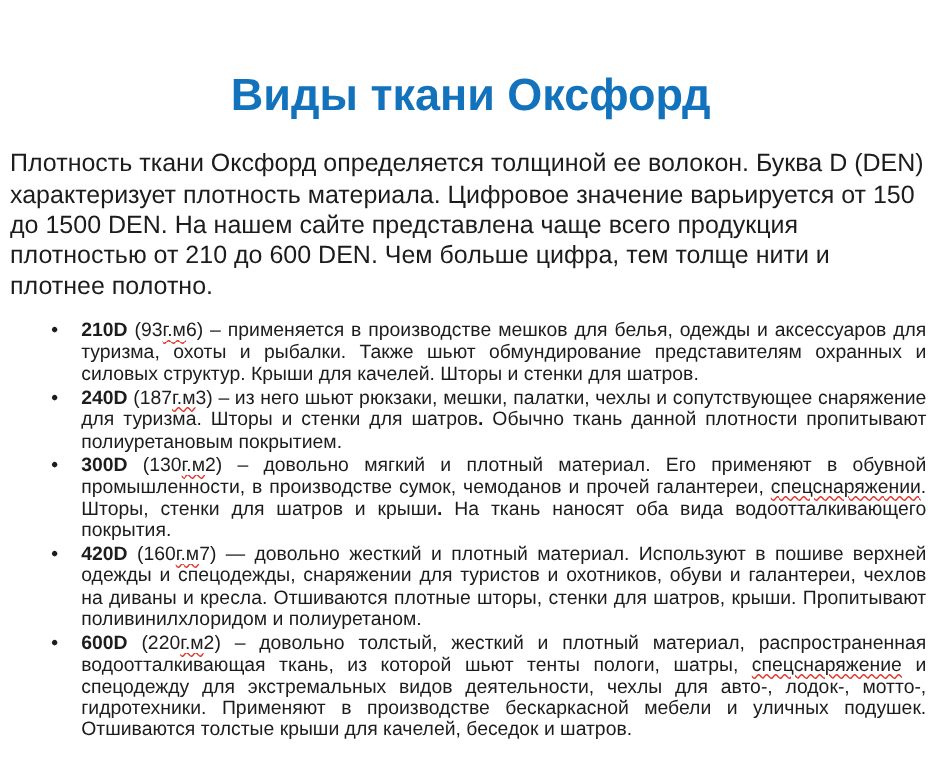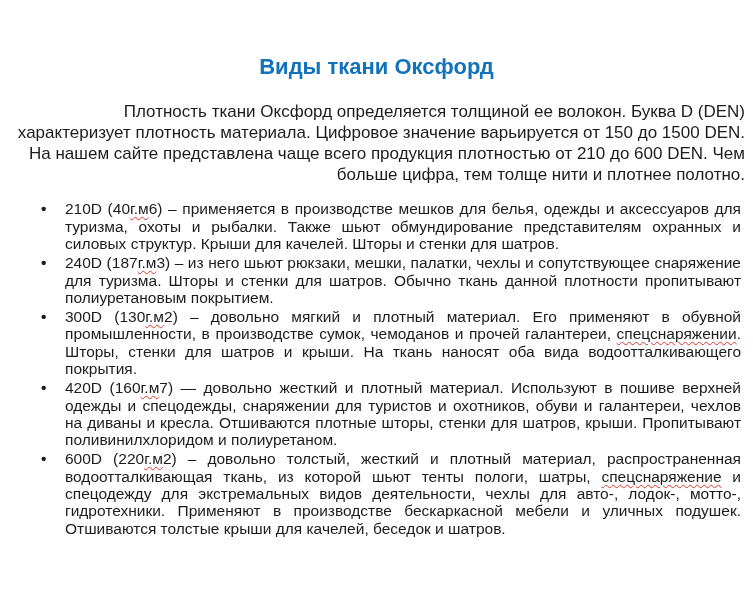--- a/index.html
+++ b/index.html
@@ -16,31 +16,30 @@
     font-family:"Liberation Sans","DejaVu Sans",sans-serif;
     color:var(--text);
     overflow:hidden;
     position:relative;
   }
   .page{width:753px;height:609px;position:relative;}
   h1.title{
     margin:54px 0 0 0;
     text-align:center;
     color:var(--accent);
-    font-size:22px;
+    font-size:36px;
     font-weight:bold;
     line-height:1.2;
     letter-spacing:0px;
   }
   p.intro{
     margin:22px 8px 0 8px;
-    font-size:17px;
+    font-size:20px;
     line-height:1.22;
     color:var(--text);
-    text-align:right;
   }
   ul.fabric-list{
     margin:15px 0 0 0;
     padding:0 12px 0 65px;
     list-style:none;
   }
   ul.fabric-list li{
     position:relative;
     font-size:15.5px;
     line-height:17.3px;
@@ -50,39 +49,39 @@
   }
   ul.fabric-list li::before{
     content:"\2022";
     position:absolute;
     left:-24px;
     top:0;
     font-size:15.5px;
     font-weight:bold;
     color:var(--text);
   }
-  .b{font-weight:normal;}
+  .b{font-weight:bold;}
   .sq{
     text-decoration-line:underline;
     text-decoration-style:wavy;
     text-decoration-color:var(--squiggle);
     text-decoration-thickness:1px;
     text-underline-offset:2px;
   }
 </style>
 </head>
 <body>
 
 <div class="page">
 
   <h1 class="title">Виды ткани Оксфорд</h1>
 
   <p class="intro">Плотность ткани Оксфорд определяется толщиной ее волокон. Буква D (DEN) характеризует плотность материала. Цифровое значение варьируется от 150 до 1500 DEN. На нашем сайте представлена чаще всего продукция плотностью от 210 до 600 DEN. Чем больше цифра, тем толще нити и плотнее полотно.</p>
 
   <ul class="fabric-list">
-      <li><span class="b">210D</span><span> (40</span><span class="sq">г.м</span><span>6) – применяется в производстве мешков для белья, одежды и аксессуаров  для туризма, охоты и рыбалки.  Также шьют обмундирование представителям  охранных и силовых структур.  Крыши для качелей.  Шторы и стенки для шатров.</span></li>
+      <li><span class="b">210D</span><span> (93</span><span class="sq">г.м</span><span>6) – применяется в производстве мешков для белья, одежды и аксессуаров  для туризма, охоты и рыбалки.  Также шьют обмундирование представителям  охранных и силовых структур.  Крыши для качелей.  Шторы и стенки для шатров.</span></li>
       <li><span class="b">240D</span><span>  (187</span><span class="sq">г.м</span><span>3) – из него шьют рюкзаки,  мешки,  палатки,  чехлы и сопутствующее  снаряжение для туризма.  Шторы и стенки для шатров</span><span class="b">.</span><span>  Обычно ткань данной плотности пропитывают полиуретановым  покрытием.</span></li>
       <li><span class="b">300D</span><span>  (130</span><span class="sq">г.м</span><span>2) – довольно  мягкий и плотный материал.  Его применяют в обувной промышленности,  в производстве  сумок, чемоданов и прочей галантереи, </span><span class="sq">спецснаряжении</span><span>.  Шторы,  стенки для шатров  и крыши</span><span class="b">.</span><span>  На  ткань  наносят  оба  вида водоотталкивающего  покрытия.</span></li>
       <li><span class="b">420D</span><span>  (160</span><span class="sq">г.м</span><span>7) — довольно  жесткий  и плотный  материал.  Используют  в пошиве  верхней одежды и спецодежды,  снаряжении для туристов и охотников,  обуви и галантереи,  чехлов на диваны  и кресла.  Отшиваются  плотные  шторы,  стенки для шатров,  крыши.  Пропитывают поливинилхлоридом  и полиуретаном.</span></li>
       <li><span class="b">600D</span><span>  (220</span><span class="sq">г.м</span><span>2) – довольно  толстый,  жесткий  и плотный  материал,  распространенная водоотталкивающая  ткань,  из которой шьют тенты  пологи,  шатры,  </span><span class="sq">спецснаряжение</span><span>  и спецодежду для экстремальных  видов  деятельности,  чехлы для авто-,  лодок-,  мотто-,  гидротехники.  Применяют в производстве  бескаркасной  мебели и уличных  подушек.  Отшиваются  толстые крыши для качелей,  беседок и  шатров.</span></li>
     </ul>
 
 </div>
 
 </body></html>

